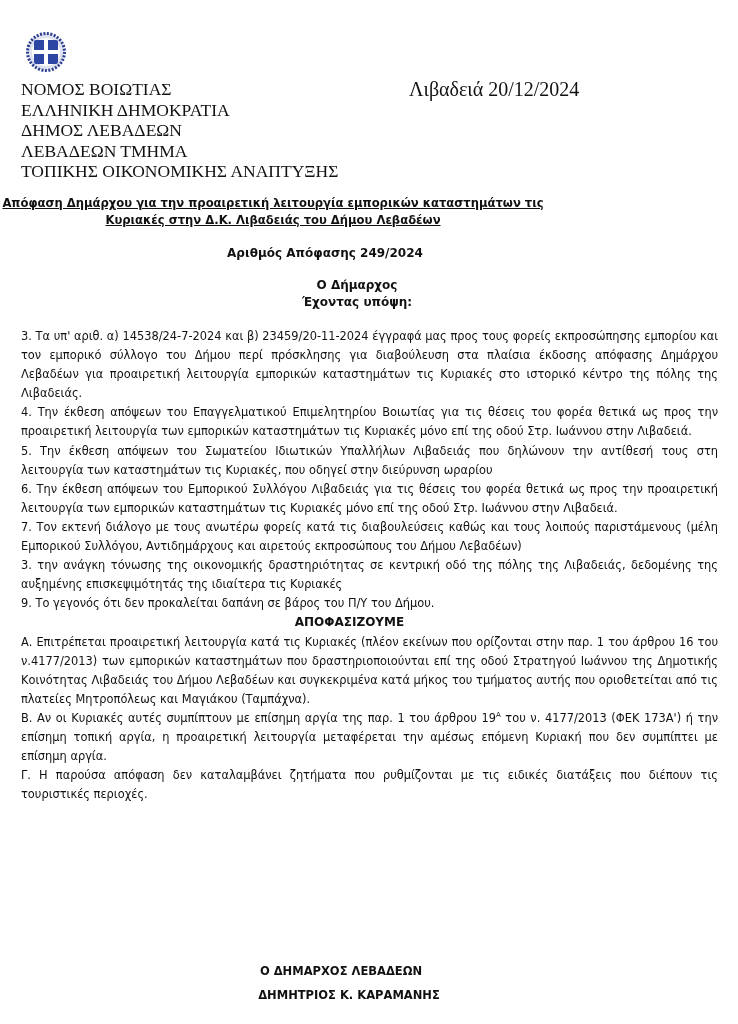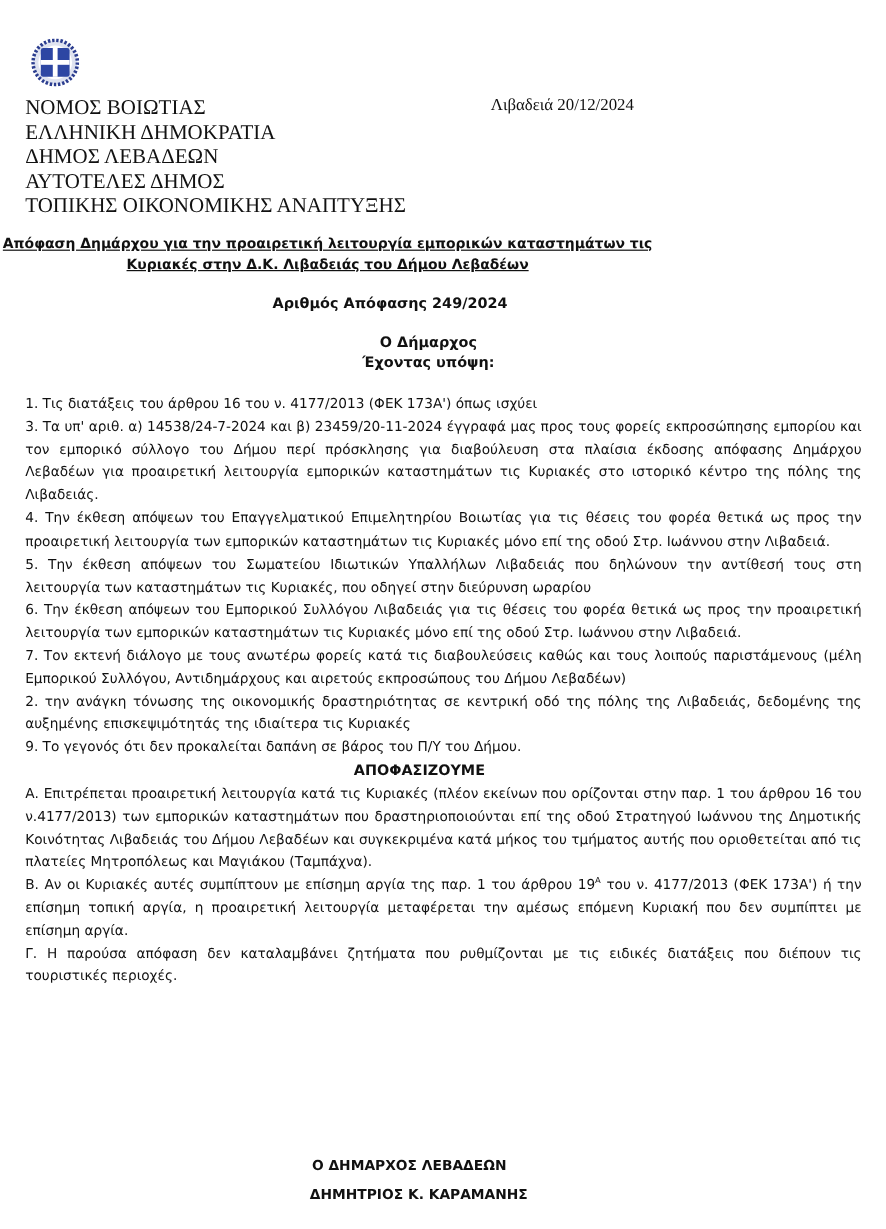--- a/index.html
+++ b/index.html
@@ -1,19 +1,19 @@
 <!DOCTYPE html>
 <html><head>
 <meta charset="utf-8">
 <style>
   html, body { margin: 0; padding: 0; background: #ffffff; }
   body { width: 738px; height: 1024px; position: relative; overflow: hidden; color: #111; }
   .emblem { position: absolute; left: 26px; top: 32px; width: 40px; height: 40px; }
   .hdr-left { position: absolute; left: 21px; top: 79px; font-family: "Liberation Serif", serif; font-size: 17.5px; line-height: 20.5px; }
-  .hdr-right { position: absolute; left: 409px; top: 79px; font-family: "Liberation Serif", serif; font-size: 14px; line-height: 20.5px; }
+  .hdr-right { position: absolute; left: 409px; top: 79px; font-family: "Liberation Serif", serif; font-size: 20px; line-height: 20.5px; }
   .subject { position: absolute; left: 0; width: 598px; top: 195px; text-align: center; font-family: "DejaVu Sans", sans-serif; font-size: 11.6px; font-weight: bold; line-height: 17px; margin-left: 33px; }
   .subject span { text-decoration: underline; display: block; }
   .subject .l1 { margin-left: -118px; }
   .subject .l2 { margin-left: -118px; }
   .decision-no { position: absolute; left: 0; width: 738px; top: 246px; text-align: center; margin-left: -44px; font-family: "DejaVu Sans", sans-serif; font-size: 12px; font-weight: bold; }
   .mayor-title { position: absolute; left: 0; width: 738px; top: 277px; text-align: center; margin-left: -12px; font-family: "DejaVu Sans", sans-serif; font-size: 12px; font-weight: bold; line-height: 17px; }
   .body { position: absolute; left: 21px; width: 697px; top: 327px; font-family: "DejaVu Sans", sans-serif; font-size: 11.4px; line-height: 19.1px; text-align: justify; }
   .body p { margin: 0; }
   .resolve { text-align: center; font-weight: bold; font-size: 12px; margin-left: -40px !important; }
   .sig { position: absolute; left: 0; width: 738px; text-align: center; font-family: "DejaVu Sans", sans-serif; font-weight: bold; font-size: 11.5px; }
@@ -31,48 +31,47 @@
     <rect x="8" y="8" width="24" height="24" rx="2" fill="#2d46a3"></rect>
     <rect x="18" y="8" width="4" height="24" fill="#ffffff"></rect>
     <rect x="8" y="18" width="24" height="4" fill="#ffffff"></rect>
   </svg>
 </div>
 
 <div class="hdr-left">
   <div>ΝΟΜΟΣ ΒΟΙΩΤΙΑΣ</div>
   <div>ΕΛΛΗΝΙΚΗ ΔΗΜΟΚΡΑΤΙΑ</div>
   <div>ΔΗΜΟΣ ΛΕΒΑΔΕΩΝ</div>
-  <div>ΑΥΤΟΤΕΛΕΣ ΔΗΜΟΣ</div>
+  <div>ΛΕΒΑΔΕΩΝ ΤΜΗΜΑ</div>
   <div>ΤΟΠΙΚΗΣ ΟΙΚΟΝΟΜΙΚΗΣ ΑΝΑΠΤΥΞΗΣ</div>
 </div>
 
 <div class="hdr-right">
   <div>Λιβαδειά 20/12/2024</div>
 </div>
 
 <div class="subject">
   <span class="l1">Απόφαση Δημάρχου για την προαιρετική λειτουργία εμπορικών καταστημάτων τις</span>
   <span class="l2">Κυριακές στην Δ.Κ. Λιβαδειάς του Δήμου Λεβαδέων</span>
 </div>
 
 <div class="decision-no">Αριθμός Απόφασης 249/2024</div>
 
 <div class="mayor-title">
   <div>Ο Δήμαρχος</div>
   <div>Έχοντας υπόψη:</div>
 </div>
 
 <div class="body">
-  <p>1.  Τις διατάξεις του άρθρου 16 του ν. 4177/2013 (ΦΕΚ 173Α') όπως ισχύει</p>
   <p>3.  Τα υπ' αριθ. α) 14538/24-7-2024 και β) 23459/20-11-2024 έγγραφά μας προς τους φορείς εκπροσώπησης εμπορίου και τον εμπορικό σύλλογο του Δήμου περί πρόσκλησης για διαβούλευση στα πλαίσια έκδοσης απόφασης Δημάρχου Λεβαδέων για προαιρετική λειτουργία εμπορικών καταστημάτων τις Κυριακές στο ιστορικό κέντρο της πόλης της Λιβαδειάς.</p>
   <p>4.  Την έκθεση απόψεων του Επαγγελματικού Επιμελητηρίου Βοιωτίας για τις θέσεις του φορέα θετικά ως προς την προαιρετική λειτουργία των εμπορικών καταστημάτων τις Κυριακές μόνο επί της οδού Στρ. Ιωάννου στην Λιβαδειά.</p>
   <p>5.  Την έκθεση απόψεων του Σωματείου Ιδιωτικών Υπαλλήλων Λιβαδειάς που δηλώνουν την αντίθεσή τους στη λειτουργία των καταστημάτων τις Κυριακές, που οδηγεί στην διεύρυνση ωραρίου</p>
   <p>6.  Την έκθεση απόψεων του Εμπορικού Συλλόγου Λιβαδειάς για τις θέσεις του φορέα θετικά ως προς την προαιρετική λειτουργία των εμπορικών καταστημάτων τις Κυριακές μόνο επί της οδού Στρ. Ιωάννου στην Λιβαδειά.</p>
   <p>7.  Τον εκτενή διάλογο με τους ανωτέρω φορείς κατά τις διαβουλεύσεις καθώς και τους λοιπούς παριστάμενους (μέλη Εμπορικού Συλλόγου,  Αντιδημάρχους και αιρετούς εκπροσώπους του Δήμου Λεβαδέων)</p>
-  <p>2.  την ανάγκη τόνωσης της οικονομικής δραστηριότητας σε κεντρική οδό της πόλης της Λιβαδειάς, δεδομένης της αυξημένης επισκεψιμότητάς της  ιδιαίτερα τις Κυριακές</p>
+  <p>3.  την ανάγκη τόνωσης της οικονομικής δραστηριότητας σε κεντρική οδό της πόλης της Λιβαδειάς, δεδομένης της αυξημένης επισκεψιμότητάς της  ιδιαίτερα τις Κυριακές</p>
   <p>9.  Το γεγονός ότι δεν προκαλείται δαπάνη σε βάρος του Π/Υ του Δήμου.</p>
   <p class="resolve">ΑΠΟΦΑΣΙΖΟΥΜΕ</p>
   <p>Α. Επιτρέπεται προαιρετική λειτουργία κατά τις Κυριακές (πλέον εκείνων που ορίζονται στην παρ. 1 του άρθρου 16 του ν.4177/2013) των εμπορικών καταστημάτων που δραστηριοποιούνται επί της οδού Στρατηγού Ιωάννου της Δημοτικής Κοινότητας  Λιβαδειάς του Δήμου Λεβαδέων και συγκεκριμένα κατά μήκος του τμήματος αυτής που οριοθετείται από τις  πλατείες Μητροπόλεως και Μαγιάκου (Ταμπάχνα).</p>
   <p><span>Β. Αν οι Κυριακές αυτές συμπίπτουν με επίσημη αργία της παρ. 1 του άρθρου 19</span><sup>Α</sup><span> του ν. 4177/2013 (ΦΕΚ 173Α') ή την επίσημη τοπική αργία, η προαιρετική λειτουργία μεταφέρεται την αμέσως επόμενη Κυριακή που δεν συμπίπτει με επίσημη αργία.</span></p>
   <p>Γ. Η παρούσα απόφαση δεν καταλαμβάνει ζητήματα που ρυθμίζονται με τις ειδικές διατάξεις που διέπουν τις τουριστικές περιοχές.</p>
 </div>
 
 <div class="sig sig1">Ο ΔΗΜΑΡΧΟΣ ΛΕΒΑΔΕΩΝ</div>
 <div class="sig sig2">ΔΗΜΗΤΡΙΟΣ Κ. ΚΑΡΑΜΑΝΗΣ</div>
 

